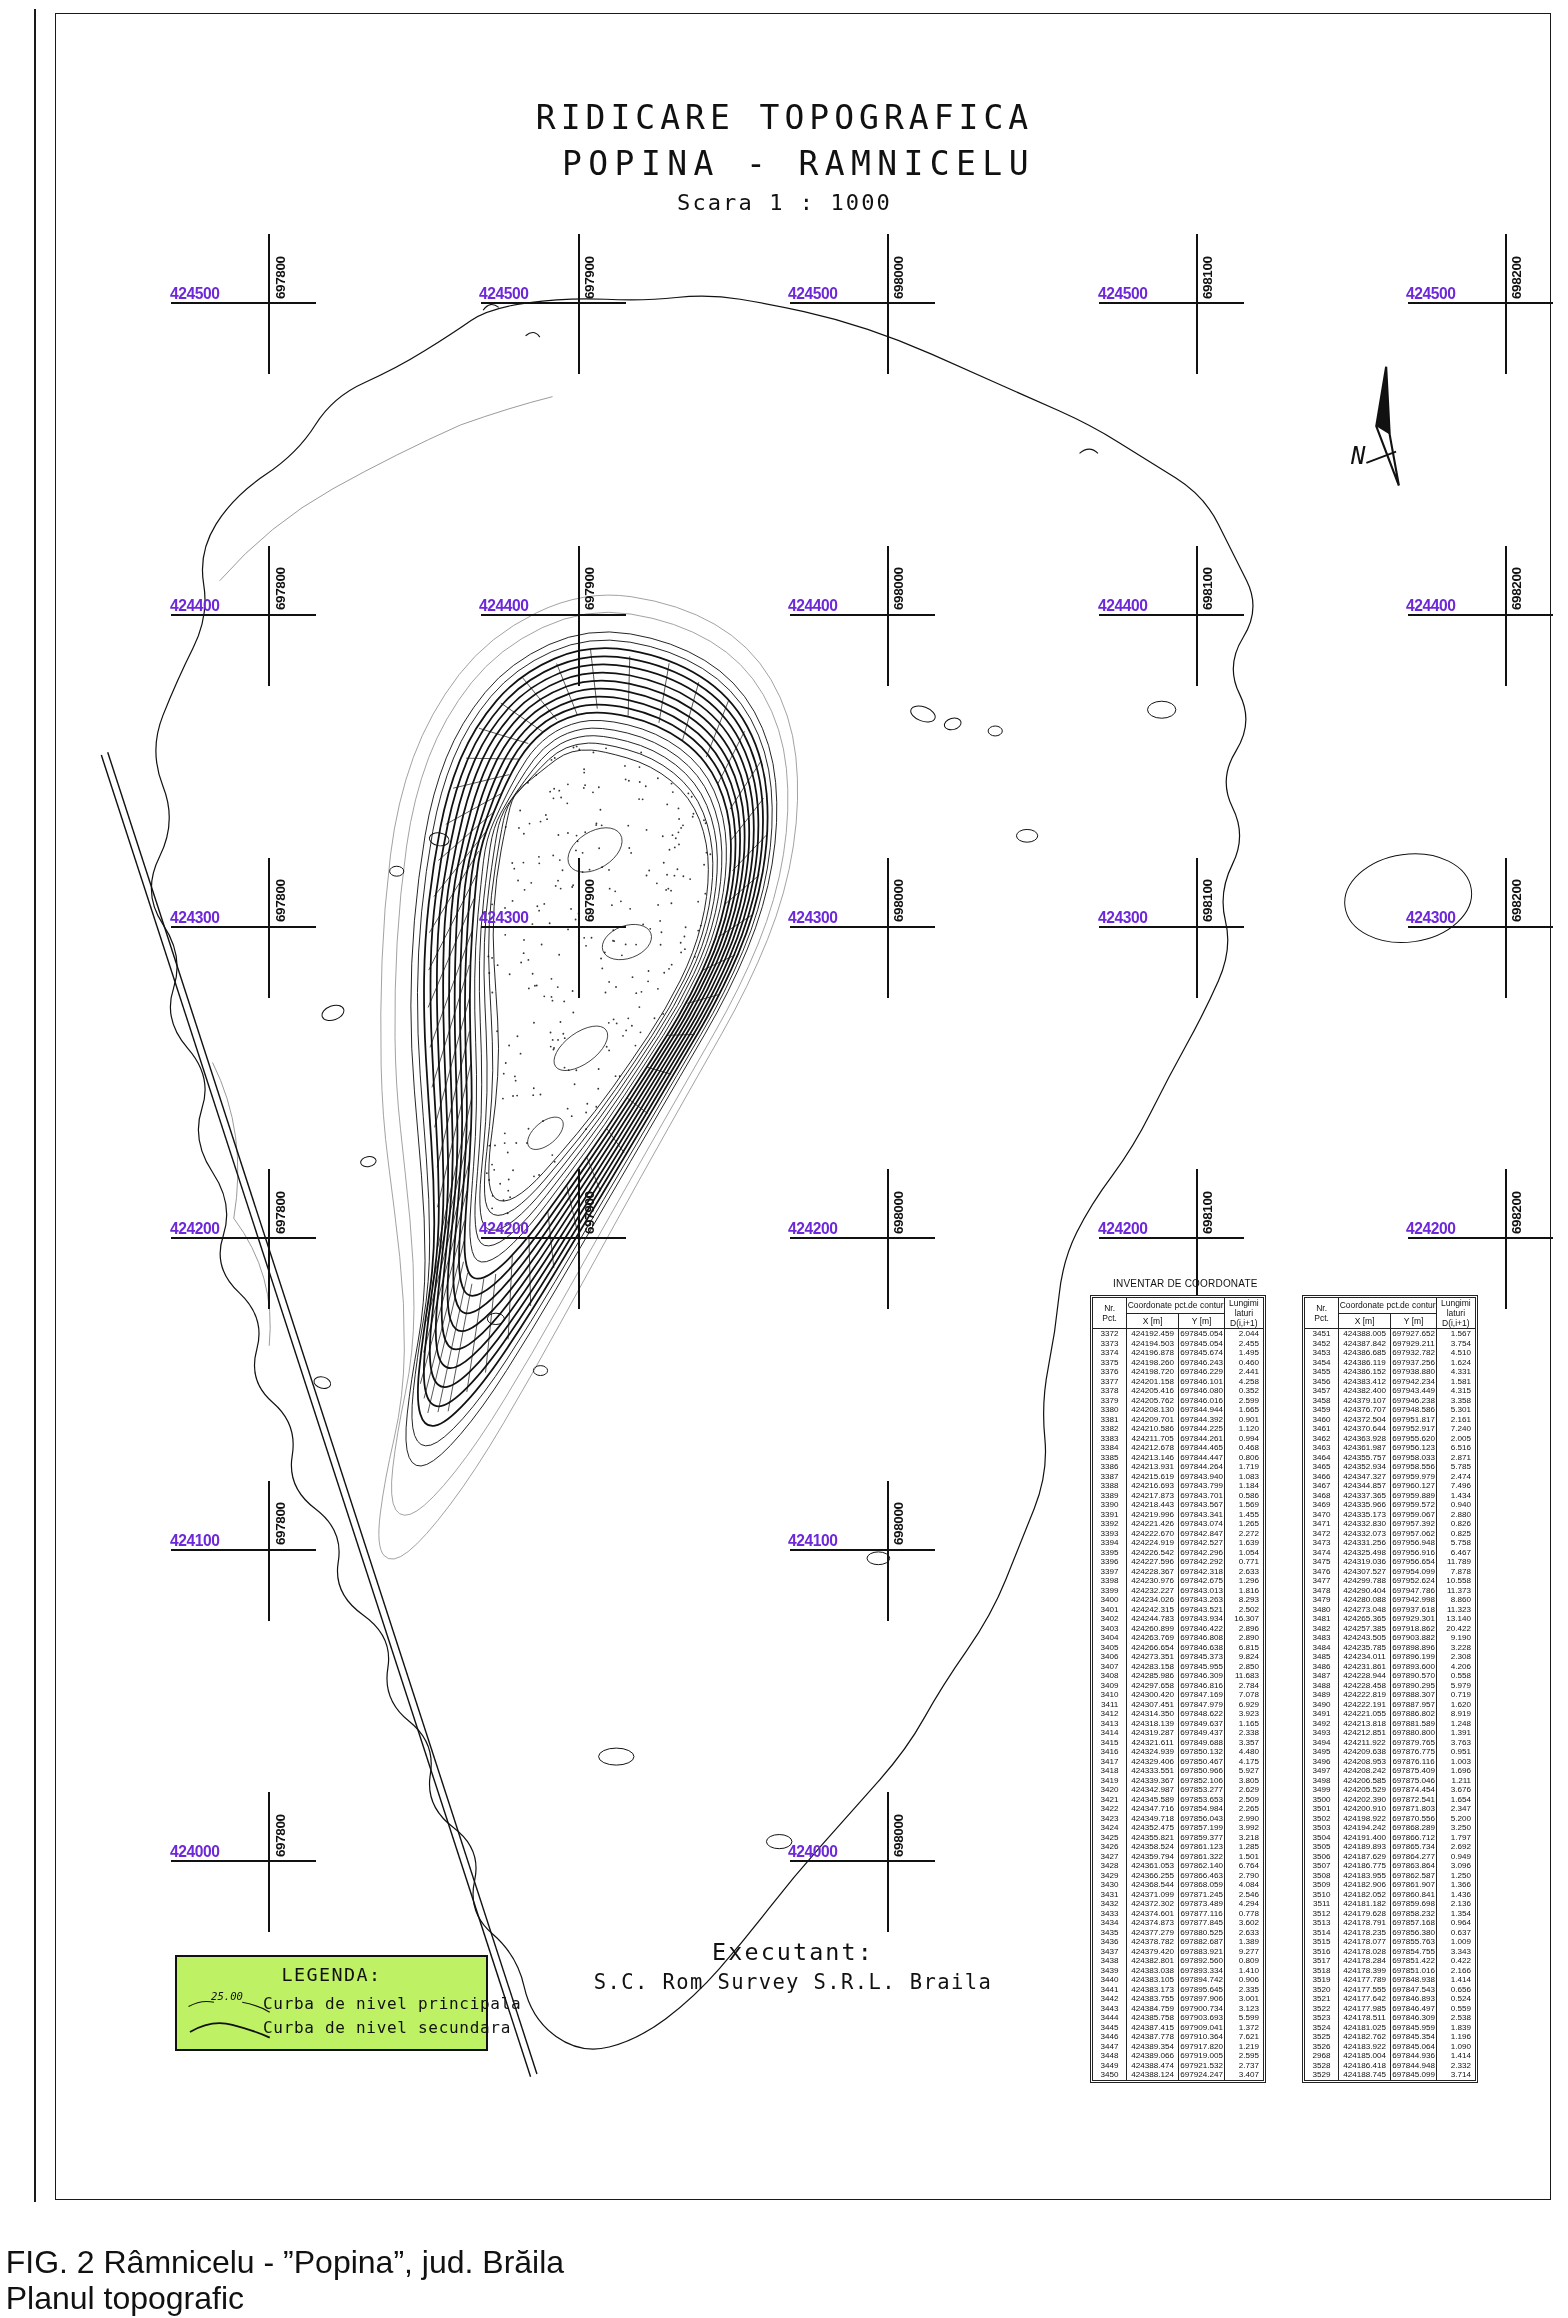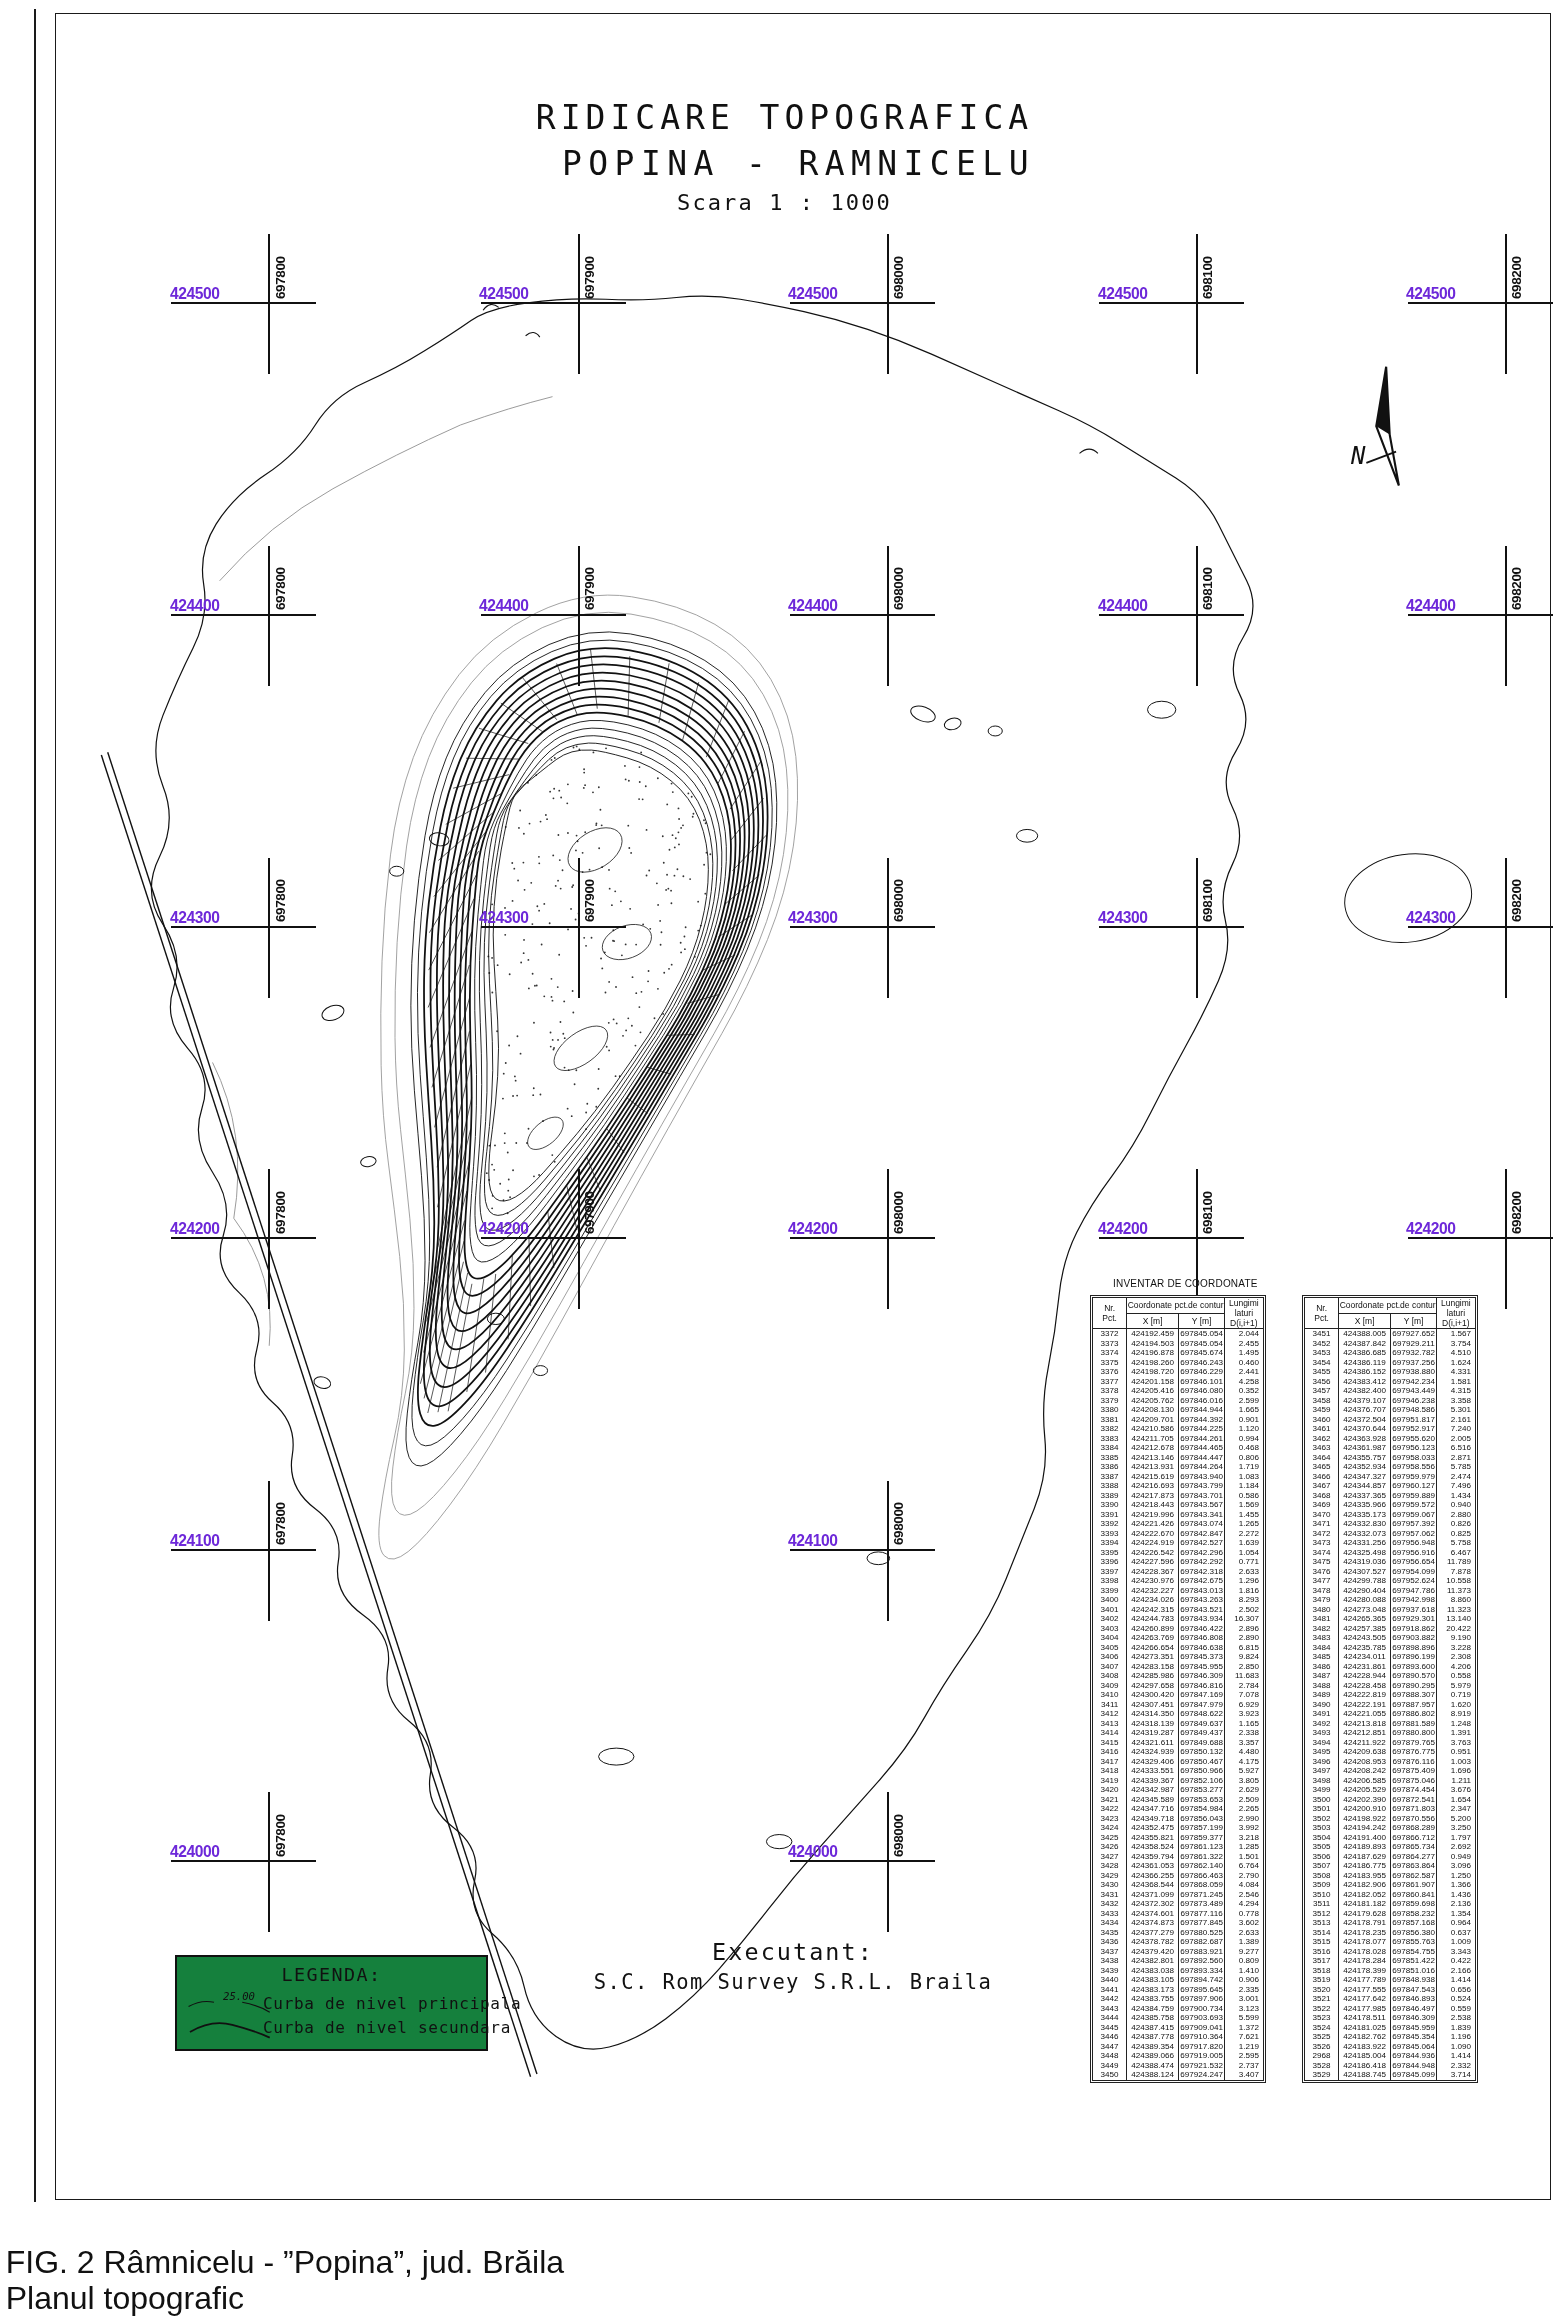--- a/index.html
+++ b/index.html
@@ -26,24 +26,24 @@
   .coord-wrap{background:#fff;border:1.1px solid #222;padding:1.1px;}
   table.coord{border-collapse:collapse;border:0.7px solid #222;table-layout:fixed;background:#fff;}
   table.coord th,table.coord td{border-left:0.7px solid #222;border-right:0.7px solid #222;
       font-size:8.1px;line-height:9.5px;padding:0;margin:0;color:#111;white-space:nowrap;overflow:hidden;}
   table.coord thead th{border-bottom:0.7px solid #222;font-weight:400;font-size:8.5px;line-height:10px;}
   table.coord .c-nr{width:33px;text-align:center;}
   table.coord .c-x{width:51px;text-align:center;}
   table.coord .c-y{width:45px;text-align:center;}
   table.coord .c-d{width:34px;text-align:right;padding-right:3.5px;}
   
-  #legend-box{border:2.1px solid #111;background:#15803d;}
+  #legend-box{border:2.1px solid #111;background:#bef264;}
   #legend-title{width:100%;text-align:center;font-size:18.4px;letter-spacing:1.4px;}
   .legend-label{font-size:16px;letter-spacing:0.7px;white-space:nowrap;}
-  .legend-sym-lab{font-size:10.6px;font-style:italic;margin-left:12px;}
+  .legend-sym-lab{font-size:10.6px;font-style:italic;}
   
   .exec-line{left:0;width:1586px;text-align:center;color:#111;}
   
   .caption{font-size:32px;color:#111;letter-spacing:0px;}
 </style>
 </head>
 <body>
 
 <div id="sheet">
 

